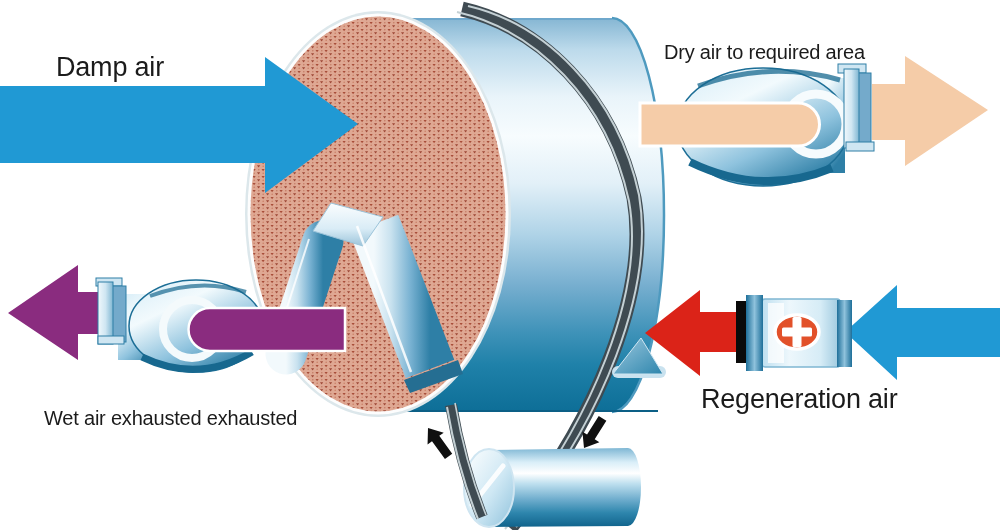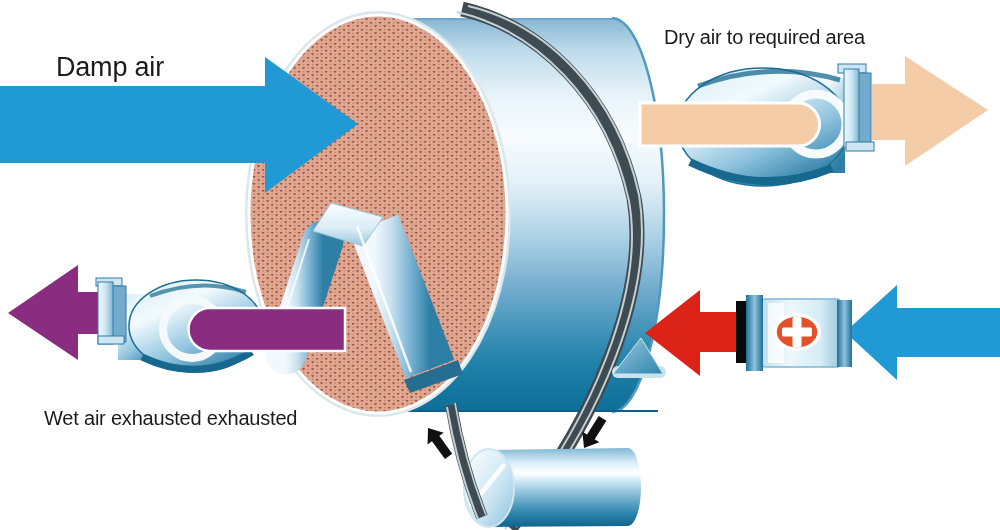--- a/index.html
+++ b/index.html
@@ -195,15 +195,16 @@
     <g>
       <rect x="838" y="64" width="28" height="9" fill="#CFE6F2" stroke="#2E7FA6" stroke-width="1"></rect>
       <rect x="858" y="73" width="13" height="71" fill="#74AACB" stroke="#2E7FA6" stroke-width="1"></rect>
       <rect x="844" y="69" width="15" height="79" fill="url(#gradFlange)" stroke="#2E7FA6" stroke-width="1"></rect>
       <rect x="846" y="142" width="28" height="9" fill="#CFE6F2" stroke="#2E7FA6" stroke-width="1"></rect>
     </g>
   </g>
 </svg>
 
   <div class="label" style="left:56px;top:52px">Damp air</div>
-  <div class="label small" style="left:664px;top:26px">Dry air to required area</div>
+  <div class="label small" style="left:664px;top:41px">Dry air to required area</div>
   <div class="label small" style="left:44px;top:407px">Wet air exhausted exhausted</div>
+  <div class="label" style="left:701px;top:384px">Regeneration air</div>
 </div>
 
 </body></html>

